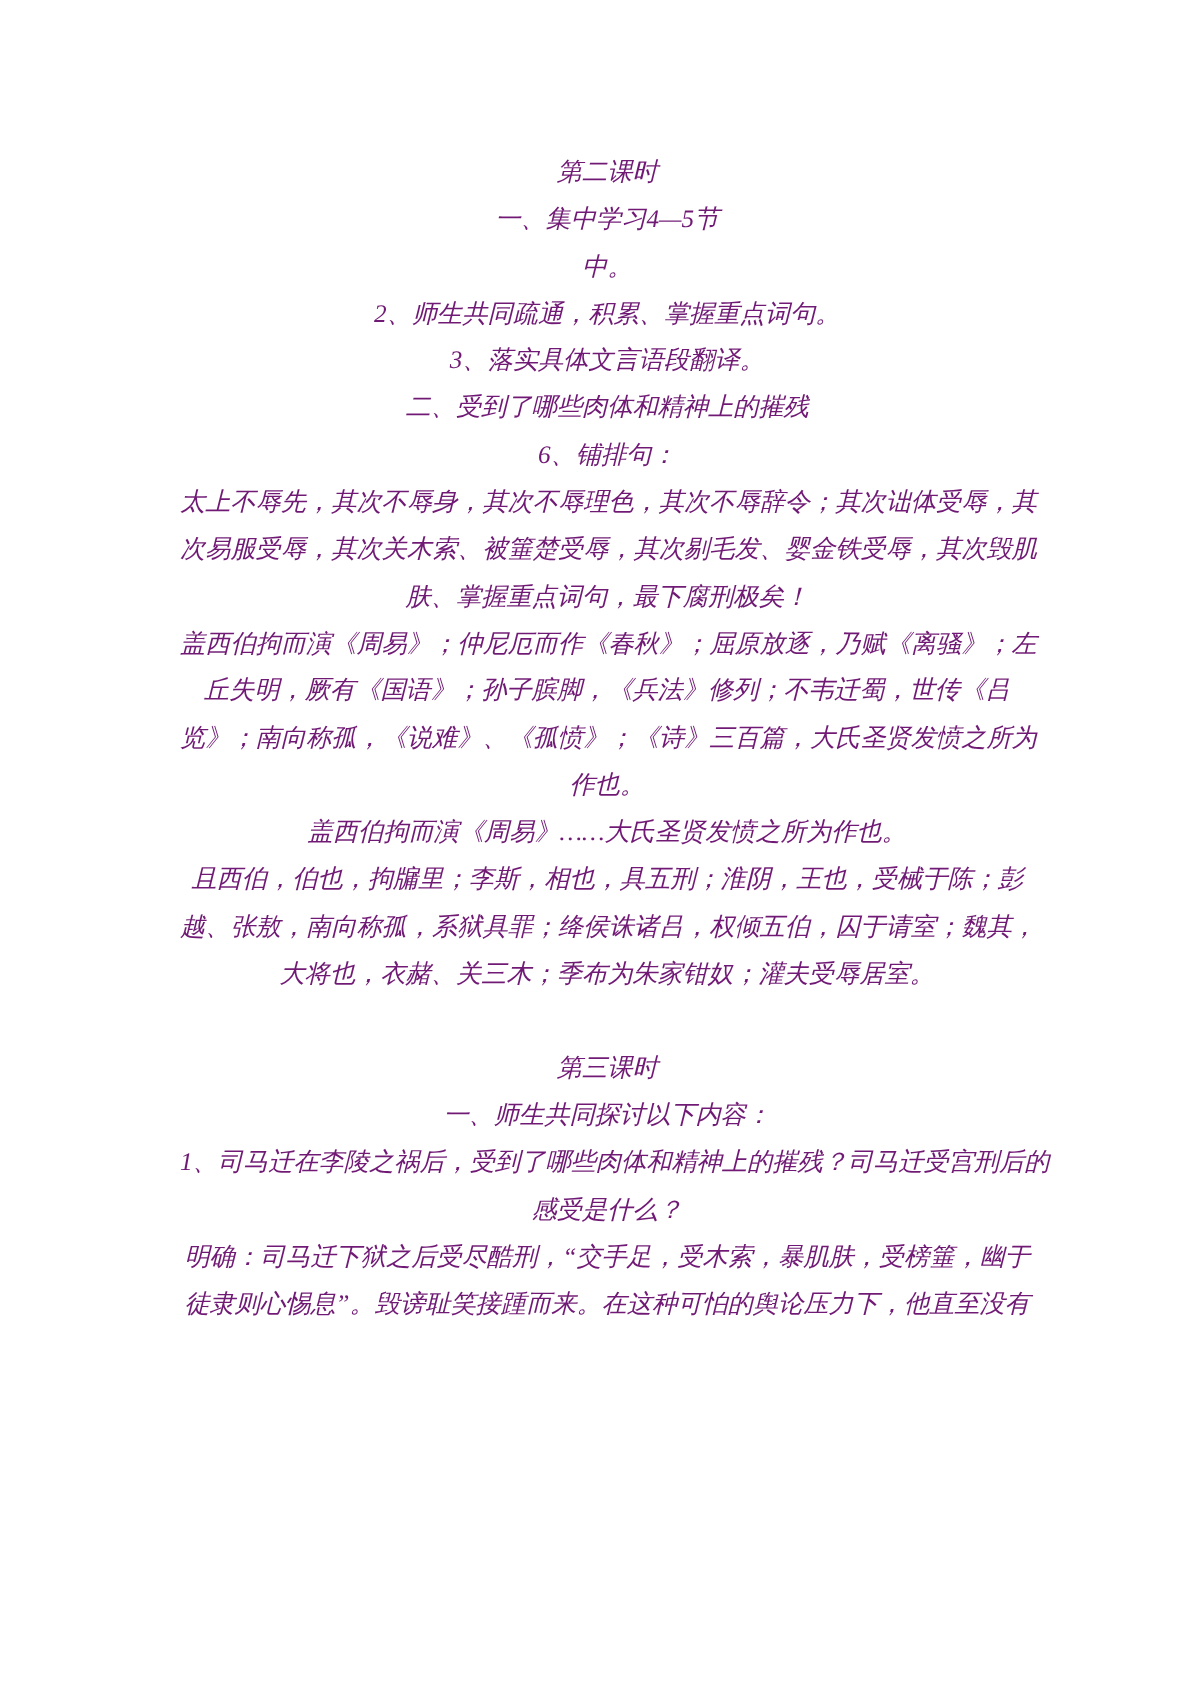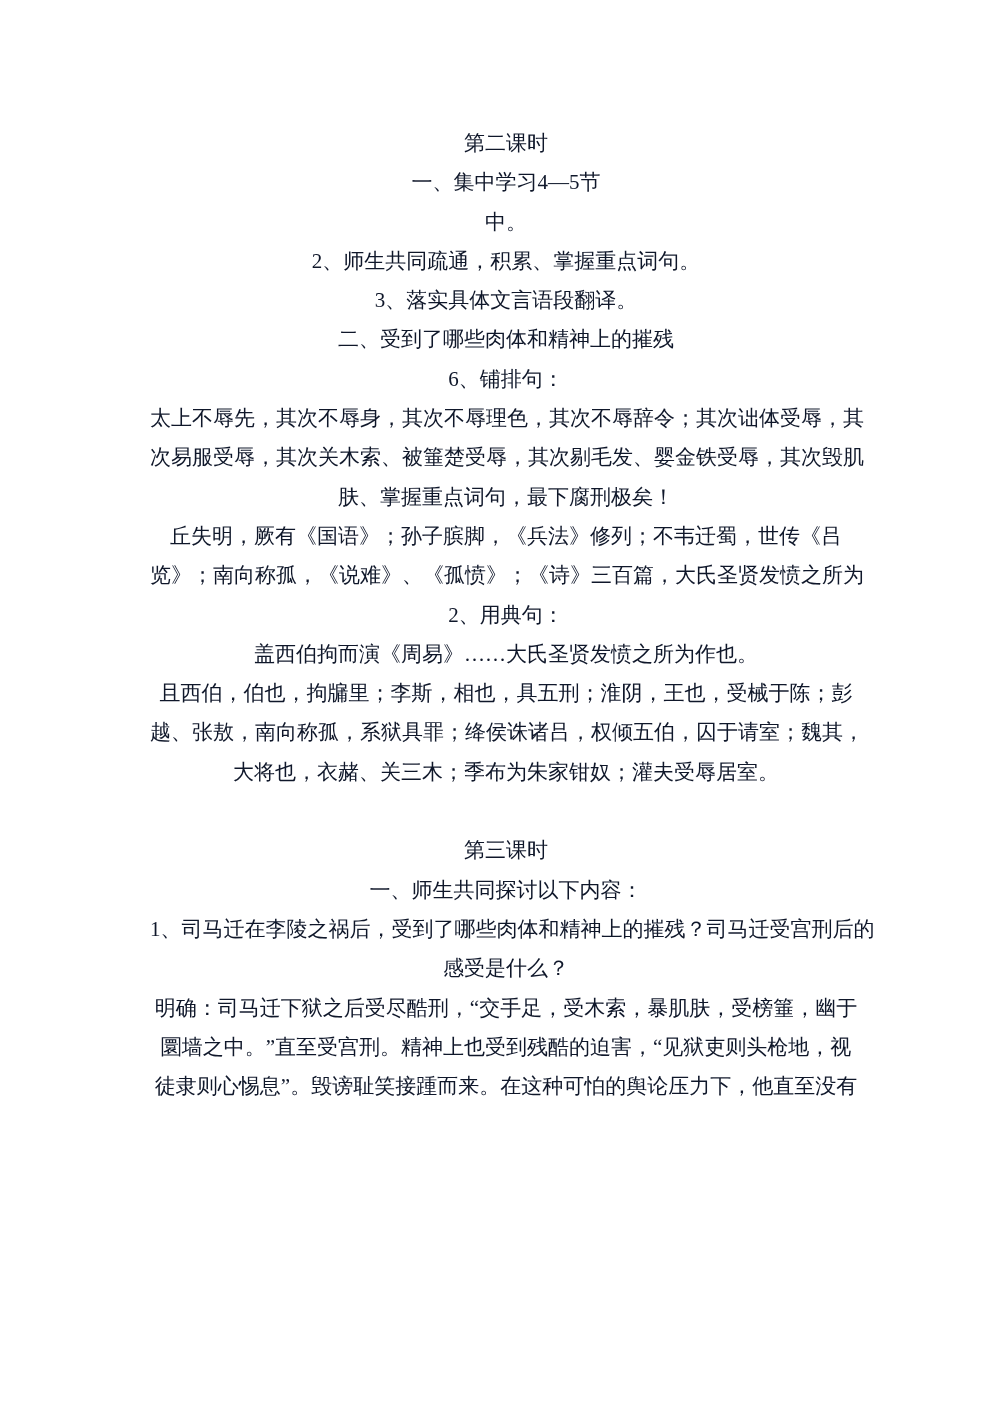--- a/index.html
+++ b/index.html
@@ -37,40 +37,40 @@
     text-align: center;
   }
   .block.blank {
     
   }
 </style>
 </head>
 <body style="background: rgb(255, 255, 255);">
 
 <div class="page">
-  <div class="content" style="color: #0f172a;">
+  <div class="content" style="color: #701a75; font-style: italic;">
       <div class="block heading">第二课时</div>
       <div class="block line">一、集中学习4—5节</div>
       <div class="block line">中。</div>
       <div class="block line">2、师生共同疏通，积累、掌握重点词句。</div>
       <div class="block line">3、落实具体文言语段翻译。</div>
       <div class="block line">二、受到了哪些肉体和精神上的摧残</div>
       <div class="block line">6、铺排句：</div>
       <div class="block line">太上不辱先，其次不辱身，其次不辱理色，其次不辱辞令；其次诎体受辱，其</div>
       <div class="block line">次易服受辱，其次关木索、被箠楚受辱，其次剔毛发、婴金铁受辱，其次毁肌</div>
       <div class="block line">肤、掌握重点词句，最下腐刑极矣！</div>
+      <div class="block line">盖西伯拘而演《周易》；仲尼厄而作《春秋》；屈原放逐，乃赋《离骚》；左</div>
       <div class="block line">丘失明，厥有《国语》；孙子膑脚，《兵法》修列；不韦迁蜀，世传《吕</div>
       <div class="block line">览》；南向称孤，《说难》、《孤愤》；《诗》三百篇，大氏圣贤发愤之所为</div>
-      <div class="block line">2、用典句：</div>
+      <div class="block line">作也。</div>
       <div class="block line">盖西伯拘而演《周易》……大氏圣贤发愤之所为作也。</div>
       <div class="block line">且西伯，伯也，拘牖里；李斯，相也，具五刑；淮阴，王也，受械于陈；彭</div>
       <div class="block line">越、张敖，南向称孤，系狱具罪；绛侯诛诸吕，权倾五伯，囚于请室；魏其，</div>
       <div class="block line">大将也，衣赭、关三木；季布为朱家钳奴；灌夫受辱居室。</div>
       <div class="block blank"></div>
       <div class="block heading">第三课时</div>
       <div class="block line">一、师生共同探讨以下内容：</div>
       <div class="block line">1、司马迁在李陵之祸后，受到了哪些肉体和精神上的摧残？司马迁受宫刑后的</div>
       <div class="block line">感受是什么？</div>
       <div class="block line">明确：司马迁下狱之后受尽酷刑，“交手足，受木索，暴肌肤，受榜箠，幽于</div>
-      <div class="block line">圜墙之中。”直至受宫刑。精神上也受到残酷的迫害，“见狱吏则头枪地，视</div>
       <div class="block line">徒隶则心惕息”。毁谤耻笑接踵而来。在这种可怕的舆论压力下，他直至没有</div>
     </div>
 </div>
 
 </body></html>

